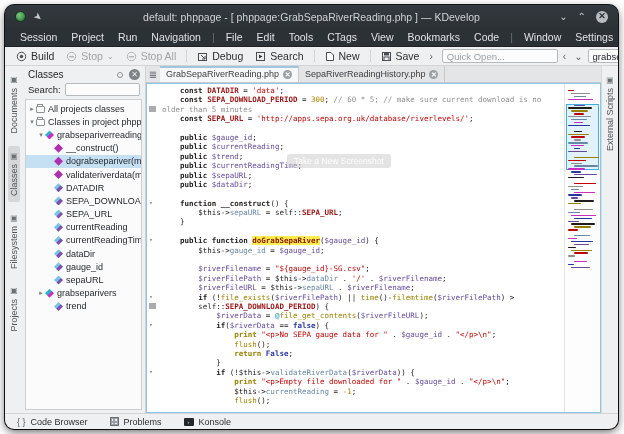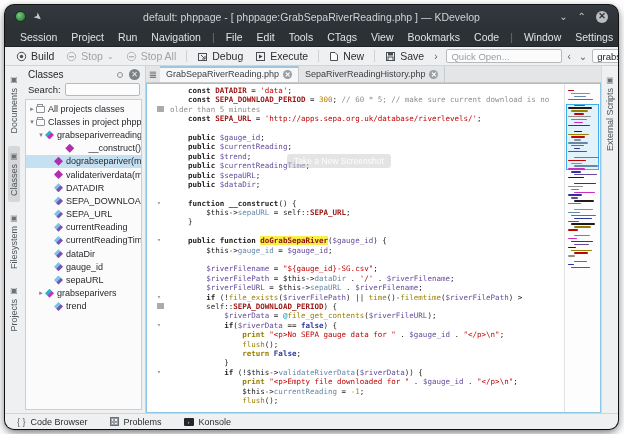--- a/index.html
+++ b/index.html
@@ -72,21 +72,21 @@
   .editor-wrap{flex:1;display:flex;flex-direction:column;min-width:0;background:#eff0f1;}
   .tabbar{height:17px;display:flex;align-items:stretch;background:#e4e5e7;border-bottom:1px solid #c9cacc;
     font-size:9px;color:#3a3e42;flex:0 0 auto;}
   .hamb{width:14px;display:flex;align-items:center;justify-content:center;color:#5c6166;font-size:10px;}
   .etab{display:flex;align-items:center;gap:4px;padding:0 6px;border-right:1px solid #c9cacc;white-space:nowrap;}
   .etab.active{background:#f6f7f8;box-shadow:inset 0 2px 0 #9fc6dd;}
   .tclose{width:9px;height:9px;border-radius:50%;background:#9aa0a5;color:#fff;font-size:7px;font-weight:bold;
     display:flex;align-items:center;justify-content:center;line-height:1;}
   .edit-body{flex:1;display:flex;min-height:0;border:1px solid #8ec6e6;background:#fff;position:relative;}
   .code-area{flex:1;overflow:hidden;padding-top:2px;position:relative;font-family:"DejaVu Sans Mono",monospace;
-    font-size:7.5px;line-height:9.4px;color:#1f1c1b;margin-left:8px;}
+    font-size:7.5px;line-height:9.4px;color:#1f1c1b;}
   .code-line{white-space:pre;height:9.4px;position:relative;padding-left:15px;}
   .gut-fold{position:absolute;left:2px;top:0;color:#97999c;font-size:6.5px;}
   .gut-wrap{position:absolute;left:2px;top:1.5px;width:7px;height:6px;background:#a9abae;}
   .c-kw{font-weight:bold;color:#1f1c1b;}
   .c-cn{font-weight:bold;color:#9b1313;}
   .c-st{color:#bf0303;}
   .c-nu{color:#b08000;text-align:right;}
   .c-cm{color:#8f8e8d;}
   .c-va{color:#644a9b;}
   .c-th{font-weight:normal;color:#16161a;}
@@ -192,21 +192,21 @@
           </span>
           <span>Debug</span>
         </div>
         <div class="tbtn">
           <span>
             <svg width="11" height="11">
               <rect x="1.5" y="1.5" width="8" height="8" fill="none" stroke="#4a4e52"></rect>
               <path d="M4 3.5 L7.5 5.5 L4 7.5 Z" fill="#33373b"></path>
             </svg>
           </span>
-          <span>Execute</span>
+          <span>Search</span>
         </div>
         <span class="tsep"></span>
         <div class="tbtn">
           <span>
             <svg width="10" height="11">
               <path d="M1.5 1.5 H6 L8.5 4 V9.5 H1.5 Z" fill="#fff" stroke="#4a4e52"></path>
             </svg>
           </span>
           <span>New</span>
         </div>
@@ -270,21 +270,21 @@
           <div class="trow" style="padding-left: 2px;">
             <span class="exp">▾</span>
             <span class="ticon folder"></span>
             <span>Classes in project phppage</span>
           </div>
           <div class="trow" style="padding-left: 11px;">
             <span class="exp">▾</span>
             <span class="ticon diam cls"></span>
             <span>grabsepariverreading</span>
           </div>
-          <div class="trow" style="padding-left: 20px; justify-content: space-between;">
+          <div class="trow" style="padding-left: 20px;">
             <span class="exp"></span>
             <span class="ticon diam meth"></span>
             <span>__construct()</span>
           </div>
           <div class="trow sel" style="padding-left: 20px;">
             <span class="exp"></span>
             <span class="ticon diam meth"></span>
             <span>dograbsepariver(mixed)</span>
           </div>
           <div class="trow" style="padding-left: 20px;">

